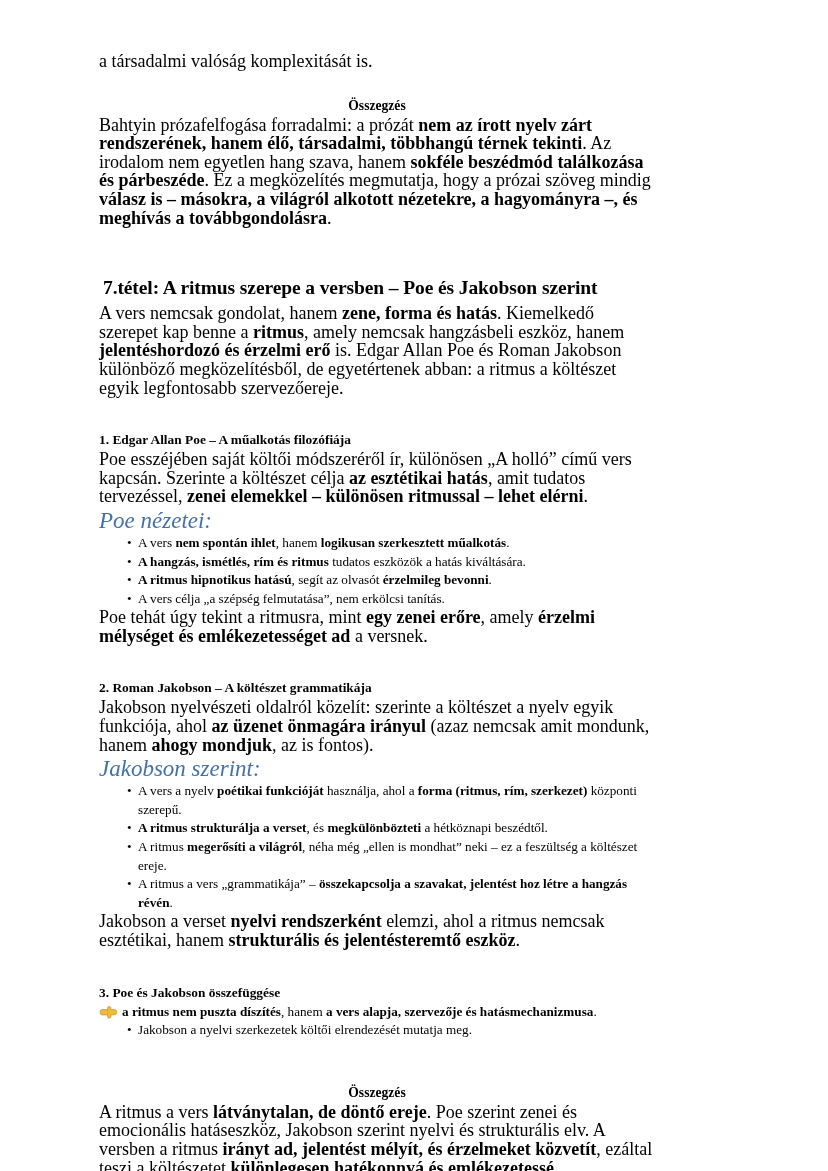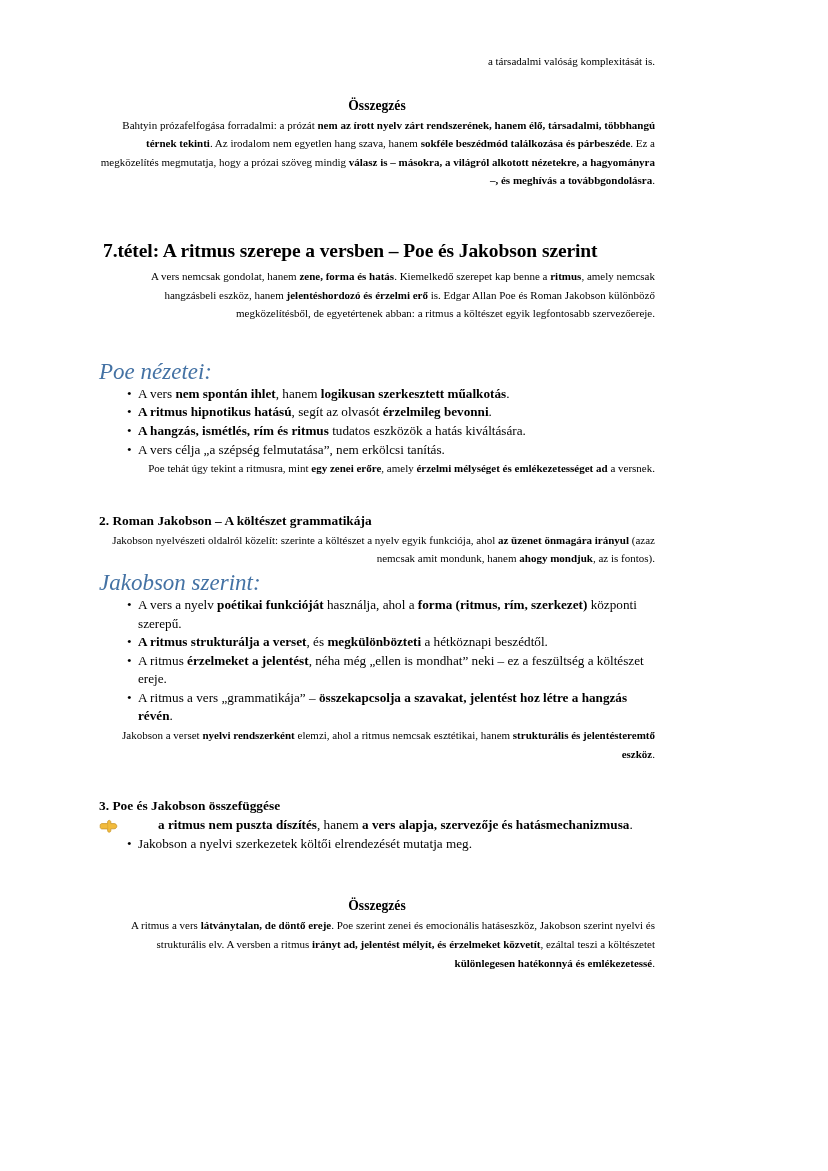--- a/index.html
+++ b/index.html
@@ -21,24 +21,24 @@
     background: #ffffff;
     box-sizing: border-box;
     padding: 52px 173px 0 99px;
   }
   .doc {
     width: 556px;
   }
 
   
   p.body {
-    font-size: 11px;
+    font-size: 18px;
     line-height: 18.6px;
     margin: 0;
-    text-align: right;
+    text-align: left;
   }
   p.body b, .b {
     font-weight: bold;
   }
   .gap-md  { height: 26px; }
   .gap-lg  { height: 34px; }
   .gap-xl  { height: 44px; }
 
   
   h1.title {
@@ -91,21 +91,20 @@
     font-size: 13.2px;
     line-height: 18.6px;
   }
 
   
   .pointer-line {
     display: flex;
     align-items: center;
     font-size: 13.2px;
     line-height: 18.6px;
-    gap: 36px;
   }
   .pointer-icon {
     flex: 0 0 auto;
     width: 19px;
     height: 17px;
     margin: 1px 4px 0 0;
     position: relative;
     display: inline-block;
   }
   .pointer-icon svg { display: block; }
@@ -124,38 +123,40 @@
     <h2 class="sum">Összegzés</h2>
     <p class="body">Bahtyin prózafelfogása forradalmi: a prózát <b>nem az írott nyelv zárt rendszerének, hanem élő, társadalmi, többhangú térnek tekinti</b>. Az irodalom nem egyetlen hang szava, hanem <b>sokféle beszédmód találkozása és párbeszéde</b>. Ez a megközelítés megmutatja, hogy a prózai szöveg mindig <b>válasz is – másokra, a világról alkotott nézetekre, a hagyományra –, és meghívás a továbbgondolásra</b>.</p>
 
     <div class="gap-xl"></div>
 
     <h1 class="title">7.tétel: A ritmus szerepe a versben – Poe és Jakobson szerint</h1>
     <p class="body">A vers nemcsak gondolat, hanem <b>zene, forma és hatás</b>. Kiemelkedő szerepet kap benne a <b>ritmus</b>, amely nemcsak hangzásbeli eszköz, hanem <b>jelentéshordozó és érzelmi erő</b> is. Edgar Allan Poe és Roman Jakobson különböző megközelítésből, de egyetértenek abban: a ritmus a költészet egyik legfontosabb szervezőereje.</p>
 
     <div class="gap-lg"></div>
 
+    <h3 class="sub">1. Edgar Allan Poe – A műalkotás filozófiája</h3>
+    <p class="body">Poe esszéjében saját költői módszeréről ír, különösen „A holló” című vers kapcsán. Szerinte a költészet célja <b>az esztétikai hatás</b>, amit tudatos tervezéssel, <b>zenei elemekkel – különösen ritmussal – lehet elérni</b>.</p>
     <h4 class="blue">Poe nézetei:</h4>
     <ul class="bl">
         <li>A vers <b>nem spontán ihlet</b>, hanem <b>logikusan szerkesztett műalkotás</b>.</li>
+        <li><b>A hangzás, ismétlés, rím és ritmus</b> tudatos eszközök a hatás kiváltására.</li>
         <li><b>A ritmus hipnotikus hatású</b>, segít az olvasót <b>érzelmileg bevonni</b>.</li>
-        <li><b>A hangzás, ismétlés, rím és ritmus</b> tudatos eszközök a hatás kiváltására.</li>
         <li>A vers célja „a szépség felmutatása”, nem erkölcsi tanítás.</li>
       </ul>
     <p class="body">Poe tehát úgy tekint a ritmusra, mint <b>egy zenei erőre</b>, amely <b>érzelmi mélységet és emlékezetességet ad</b> a versnek.</p>
 
     <div class="gap-lg"></div>
 
     <h3 class="sub">2. Roman Jakobson – A költészet grammatikája</h3>
     <p class="body">Jakobson nyelvészeti oldalról közelít: szerinte a költészet a nyelv egyik funkciója, ahol <b>az üzenet önmagára irányul</b> (azaz nemcsak amit mondunk, hanem <b>ahogy mondjuk</b>, az is fontos).</p>
     <h4 class="blue">Jakobson szerint:</h4>
     <ul class="bl">
         <li>A vers a nyelv <b>poétikai funkcióját</b> használja, ahol a <b>forma (ritmus, rím, szerkezet)</b> központi szerepű.</li>
         <li><b>A ritmus strukturálja a verset</b>, és <b>megkülönbözteti</b> a hétköznapi beszédtől.</li>
-        <li>A ritmus <b>érzelmeket a jelentést</b>, néha még „ellen is mondhat” neki – ez a feszültség a költészet ereje.</li>
+        <li>A ritmus <b>megerősíti a világról</b>, néha még „ellen is mondhat” neki – ez a feszültség a költészet ereje.</li>
         <li>A ritmus a vers „grammatikája” – <b>összekapcsolja a szavakat, jelentést hoz létre a hangzás révén</b>.</li>
       </ul>
     <p class="body">Jakobson a verset <b>nyelvi rendszerként</b> elemzi, ahol a ritmus nemcsak esztétikai, hanem <b>strukturális és jelentésteremtő eszköz</b>.</p>
 
     <div class="gap-lg"></div>
 
     <h3 class="sub">3. Poe és Jakobson összefüggése</h3>
 
     <div class="pointer-line">
       <span class="pointer-icon">

